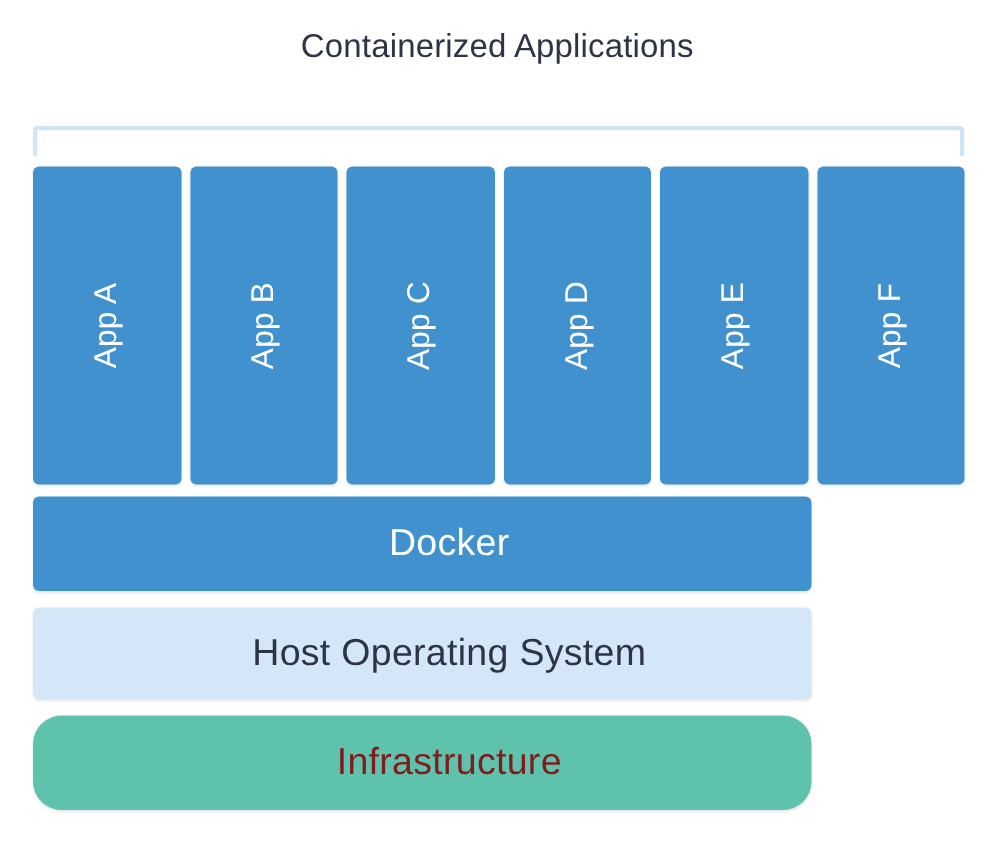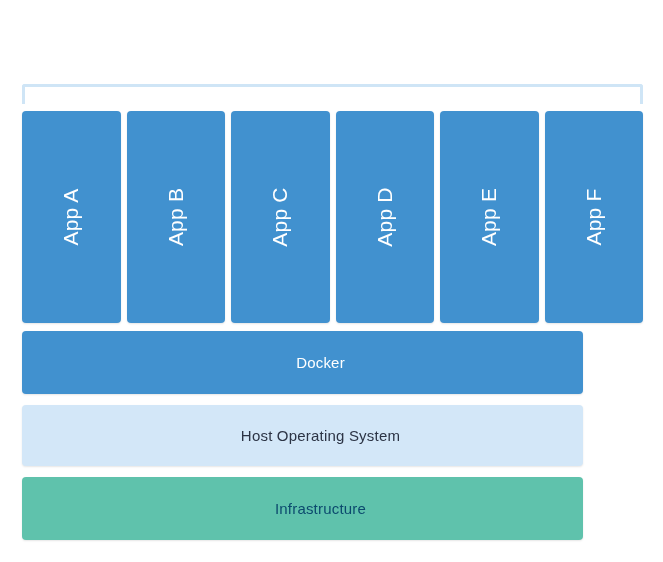--- a/index.html
+++ b/index.html
@@ -81,26 +81,26 @@
     font-size: 21px;
     font-weight: 400;
     white-space: nowrap;
     letter-spacing: 0.2px;
   }
 
   
   .layer {
     position: absolute;
     left: 22px;
-    width: 561px;
+    width: 519px;
     border-radius: 4px;
     display: flex;
     align-items: center;
     justify-content: center;
-    font-size: 15px;
+    font-size: 25px;
     font-weight: 400;
     letter-spacing: 0.2px;
     box-shadow: 0 1px 2px rgba(0,0,0,0.10);
     box-sizing: border-box;
     padding-left: 36px;
   }
 
   .layer-docker {
     top: 331px;
     height: 63px;
@@ -111,28 +111,30 @@
     top: 405px;
     height: 61px;
     background: #d3e7f8;
     color: #2c3445;
     text-align: right;
   }
   .layer-infrastructure {
     top: 477px;
     height: 63px;
     background: #5fc2ac;
-    color: #0c4a6e;
+    color: #7f1d1d;
+    border-radius: 19px;
   }
 </style>
 </head>
 <body>
 
 <div id="diagram">
 
+  <div class="diagram-title">Containerized Applications</div>
 
   <div class="bracket"></div>
 
   <div class="apps-row">
 
     <div class="app-box">
       <span class="app-label">App A</span>
     </div>
 
     <div class="app-box">

